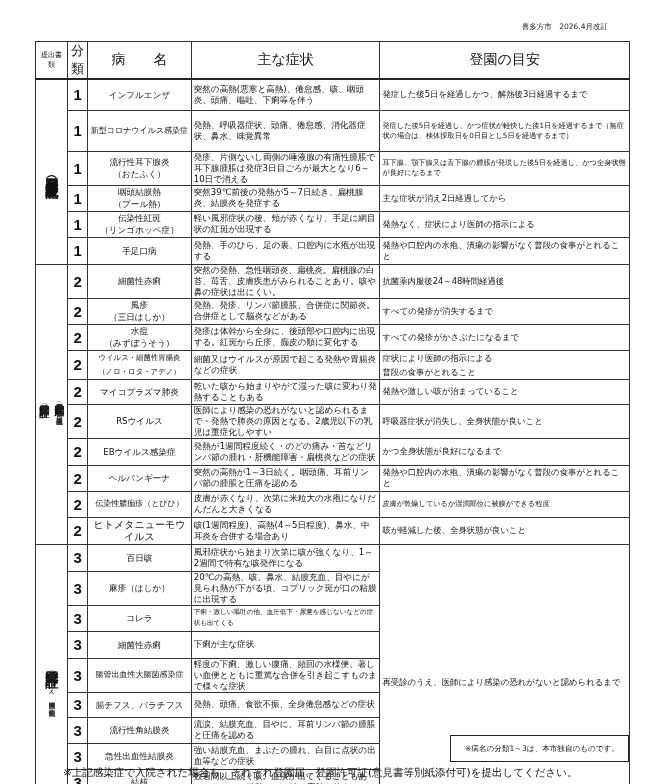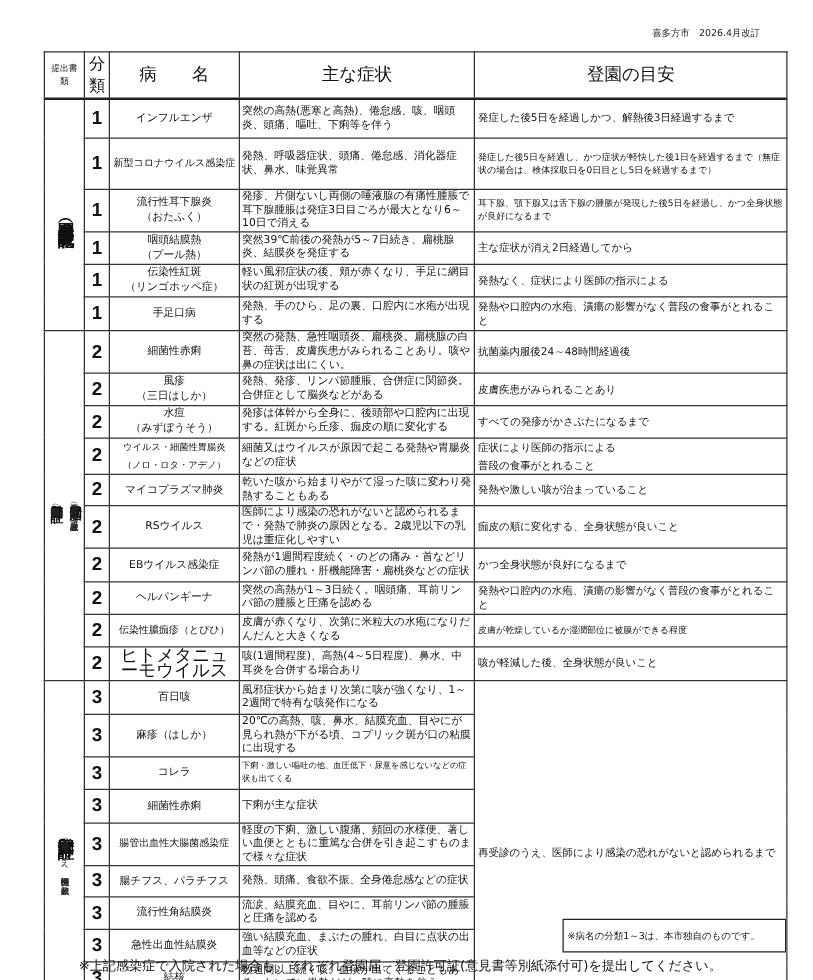--- a/index.html
+++ b/index.html
@@ -19,21 +19,21 @@
     td.sym { font-size: 8.6px; line-height: 11px; padding-left: 3px; }
     td.sym.small { font-size: 6.6px; }
     td.crit { font-size: 8.4px; line-height: 11px; padding-left: 3px; }
     td.crit.small { font-size: 7.2px; line-height: 10px; }
     td.doc { text-align: center; vertical-align: middle; padding: 0; border-right: 1px solid #333; }
     .vert-wrap { display: flex; flex-direction: row-reverse; justify-content: center; align-items: flex-start; }
     .vert { writing-mode: vertical-rl; text-orientation: upright; font-weight: bold; font-size: 13px; letter-spacing: 1px; }
     .vert-sub { writing-mode: vertical-rl; text-orientation: upright; font-size: 6.5px; color: #222; }
     .group-sep td { border-top: 2px solid #222; }
     .footer { position: absolute; left: 35px; top: 766px; font-size: 10.5px; margin-left: 28px; }
-    .note-box { position: absolute; left: 450px; top: 735px; width: 179px; height: 27px; border: 1px solid #222; background: #fff; font-size: 7.6px; display: flex; align-items: center; padding-left: 3px; box-sizing: border-box; }
+    .note-box { position: absolute; left: 450px; top: 735px; width: 179px; height: 27px; border: 1px solid #222; background: #fff; font-size: 7.6px; display: flex; align-items: center; padding-left: 14px; box-sizing: border-box; }
   </style>
 </head>
 <body>
 
 <div class="header-note">喜多方市　2026.4月改訂</div>
 
 <table class="main">
   <colgroup>
     <col class="col-doc">
       <col class="col-cat">
@@ -113,21 +113,21 @@
       <td class="cat">2</td>
       <td class="name">細菌性赤痢</td>
       <td class="sym">突然の発熱、急性咽頭炎、扁桃炎。扁桃腺の白苔、苺舌、皮膚疾患がみられることあり。咳や鼻の症状は出にくい。</td>
       <td class="crit">抗菌薬内服後24～48時間経過後</td>
     </tr>
     <tr style="height:26px">
       <td class="cat">2</td>
       <td class="name" style="white-space:pre-line">風疹
 （三日はしか）</td>
       <td class="sym">発熱、発疹、リンパ節腫脹、合併症に関節炎。合併症として脳炎などがある</td>
-      <td class="crit">皮膚疾患がみられることあり</td>
+      <td class="crit">すべての発疹が消失するまで</td>
     </tr>
     <tr style="height:26px">
       <td class="cat">2</td>
       <td class="name" style="white-space:pre-line">水痘
 （みずぼうそう）</td>
       <td class="sym">発疹は体幹から全身に、後頭部や口腔内に出現する。紅斑から丘疹、痂皮の順に変化する</td>
       <td class="crit">すべての発疹がかさぶたになるまで</td>
     </tr>
     <tr style="height:29px">
       <td class="cat">2</td>
@@ -140,21 +140,21 @@
     <tr style="height:25px">
       <td class="cat">2</td>
       <td class="name">マイコプラズマ肺炎</td>
       <td class="sym">乾いた咳から始まりやがて湿った咳に変わり発熱することもある</td>
       <td class="crit">発熱や激しい咳が治まっていること</td>
     </tr>
     <tr style="height:27px">
       <td class="cat">2</td>
       <td class="name">RSウイルス</td>
       <td class="sym">医師により感染の恐れがないと認められるまで・発熱で肺炎の原因となる。2歳児以下の乳児は重症化しやすい</td>
-      <td class="crit">痂皮の順に変化する、全身状態が良いこと</td>
+      <td class="crit">呼吸器症状が消失し、全身状態が良いこと</td>
     </tr>
     <tr style="height:27px">
       <td class="cat">2</td>
       <td class="name">EBウイルス感染症</td>
       <td class="sym">発熱が1週間程度続く・のどの痛み・首などリンパ節の腫れ・肝機能障害・扁桃炎などの症状</td>
       <td class="crit">かつ全身状態が良好になるまで</td>
     </tr>
     <tr style="height:26px">
       <td class="cat">2</td>
       <td class="name">ヘルパンギーナ</td>
@@ -162,21 +162,21 @@
       <td class="crit">発熱や口腔内の水疱、潰瘍の影響がなく普段の食事がとれること</td>
     </tr>
     <tr style="height:26px">
       <td class="cat">2</td>
       <td class="name" style="font-size:8px">伝染性膿痂疹（とびひ）</td>
       <td class="sym">皮膚が赤くなり、次第に米粒大の水疱になりだんだんと大きくなる</td>
       <td class="crit small">皮膚が乾燥しているか湿潤部位に被膜ができる程度</td>
     </tr>
     <tr style="height:27px">
       <td class="cat">2</td>
-      <td class="name" style="font-size:14px">ヒトメタニューモウイルス</td>
+      <td class="name" style="font-size:10px">ヒトメタニューモウイルス</td>
       <td class="sym">咳(1週間程度)、高熱(4～5日程度)、鼻水、中耳炎を合併する場合あり</td>
       <td class="crit">咳が軽減した後、全身状態が良いこと</td>
     </tr>
 
     <tr class="group-sep" style="height:27px">
       <td class="doc" rowspan="10">
         <div style="display:flex;flex-direction:column;align-items:center">
           <span class="vert">登園許可証</span>
           <span class="vert-sub" style="margin-top:3px">（回復後再受診のうえ、医療機関に記載依頼）</span>
         </div>

